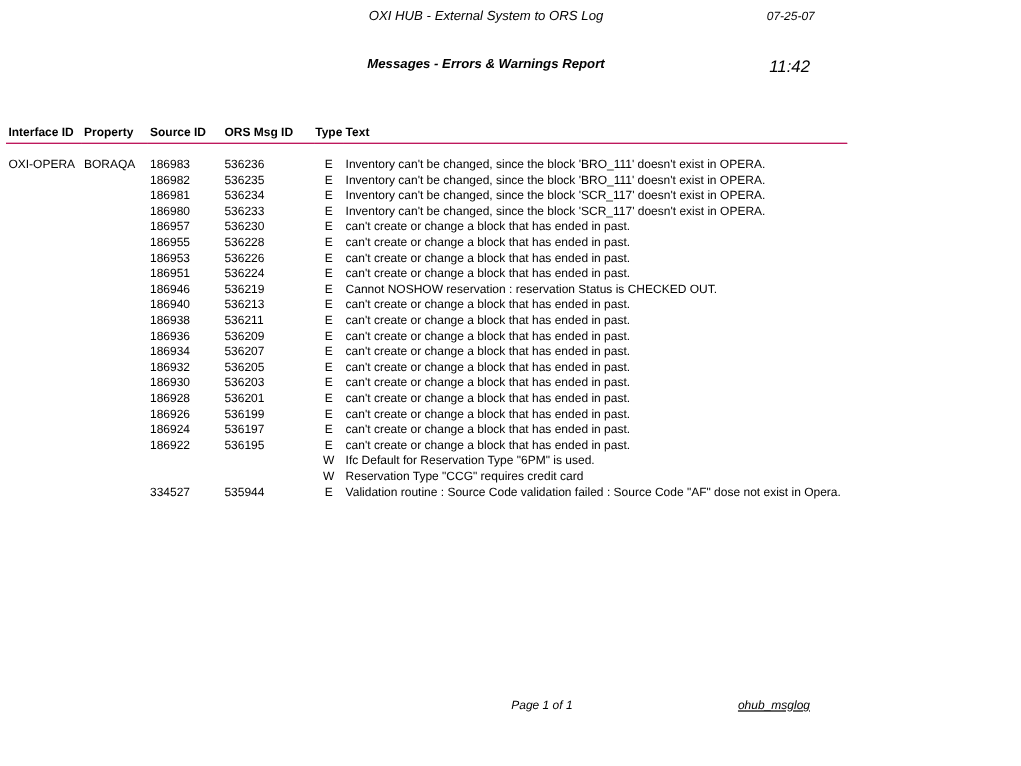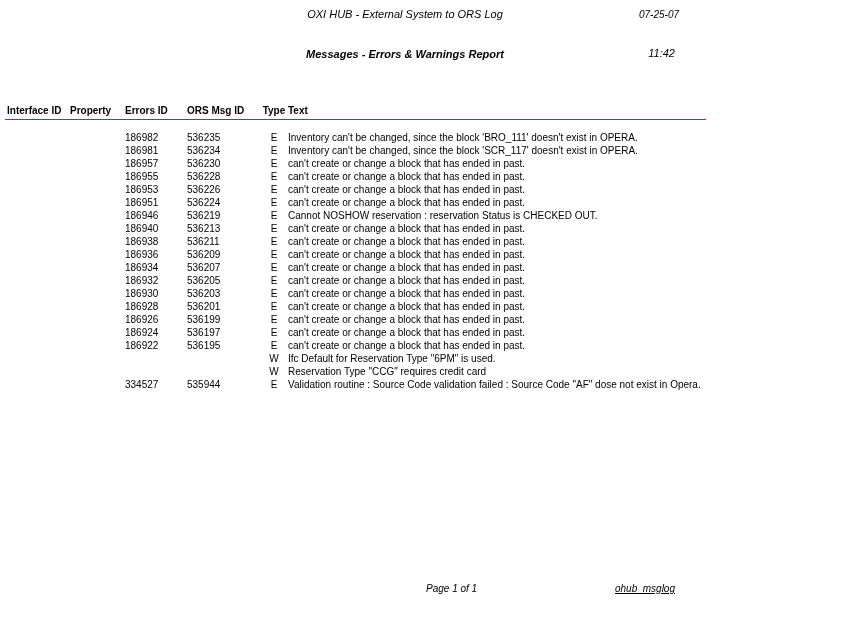--- a/index.html
+++ b/index.html
@@ -32,21 +32,21 @@
   .report-date {
     position: absolute;
     top: 9px; right: 27px;
     font-size: 10px;
     font-style: italic;
     text-align: center;
   }
   .report-time {
     position: absolute;
     top: 47px; right: 31px;
-    font-size: 11px;
+    font-size: 14px;
     font-style: italic;
   }
   table.log-table {
     position: absolute;
     top: 105px; left: 5px;
     width: 812px;
     border-collapse: collapse;
     table-layout: fixed;
     font-size: 10px;
   }
@@ -110,46 +110,62 @@
         <col class="c2">
         <col class="c3">
         <col class="c4">
         <col class="c5">
         <col class="c6">
     </colgroup>
     <thead>
       <tr>
         <th>Interface ID</th>
         <th>Property</th>
-        <th>Errors ID</th>
+        <th>Source ID</th>
         <th>ORS Msg ID</th>
         <th>Type</th>
         <th>Text</th>
       </tr>
     </thead>
     <tbody>
         <tr>
+          <td>OXI-OPERA</td>
+          <td>BORAQA</td>
+          <td>186983</td>
+          <td>536236</td>
+          <td>E</td>
+          <td>Inventory can't be changed, since the block 'BRO_111' doesn't exist in OPERA.</td>
+        </tr>
+        <tr>
           <td></td>
           <td></td>
           <td>186982</td>
           <td>536235</td>
           <td>E</td>
           <td>Inventory can't be changed, since the block 'BRO_111' doesn't exist in OPERA.</td>
         </tr>
         <tr>
           <td></td>
           <td></td>
           <td>186981</td>
           <td>536234</td>
           <td>E</td>
           <td>Inventory can't be changed, since the block 'SCR_117' doesn't exist in OPERA.</td>
         </tr>
         <tr>
           <td></td>
           <td></td>
+          <td>186980</td>
+          <td>536233</td>
+          <td>E</td>
+          <td>Inventory can't be changed, since the block 'SCR_117' doesn't exist in OPERA.</td>
+        </tr>
+        <tr>
+          <td></td>
+          <td></td>
           <td>186957</td>
           <td>536230</td>
           <td>E</td>
           <td>can't create or change a block that has ended in past.</td>
         </tr>
         <tr>
           <td></td>
           <td></td>
           <td>186955</td>
           <td>536228</td>

